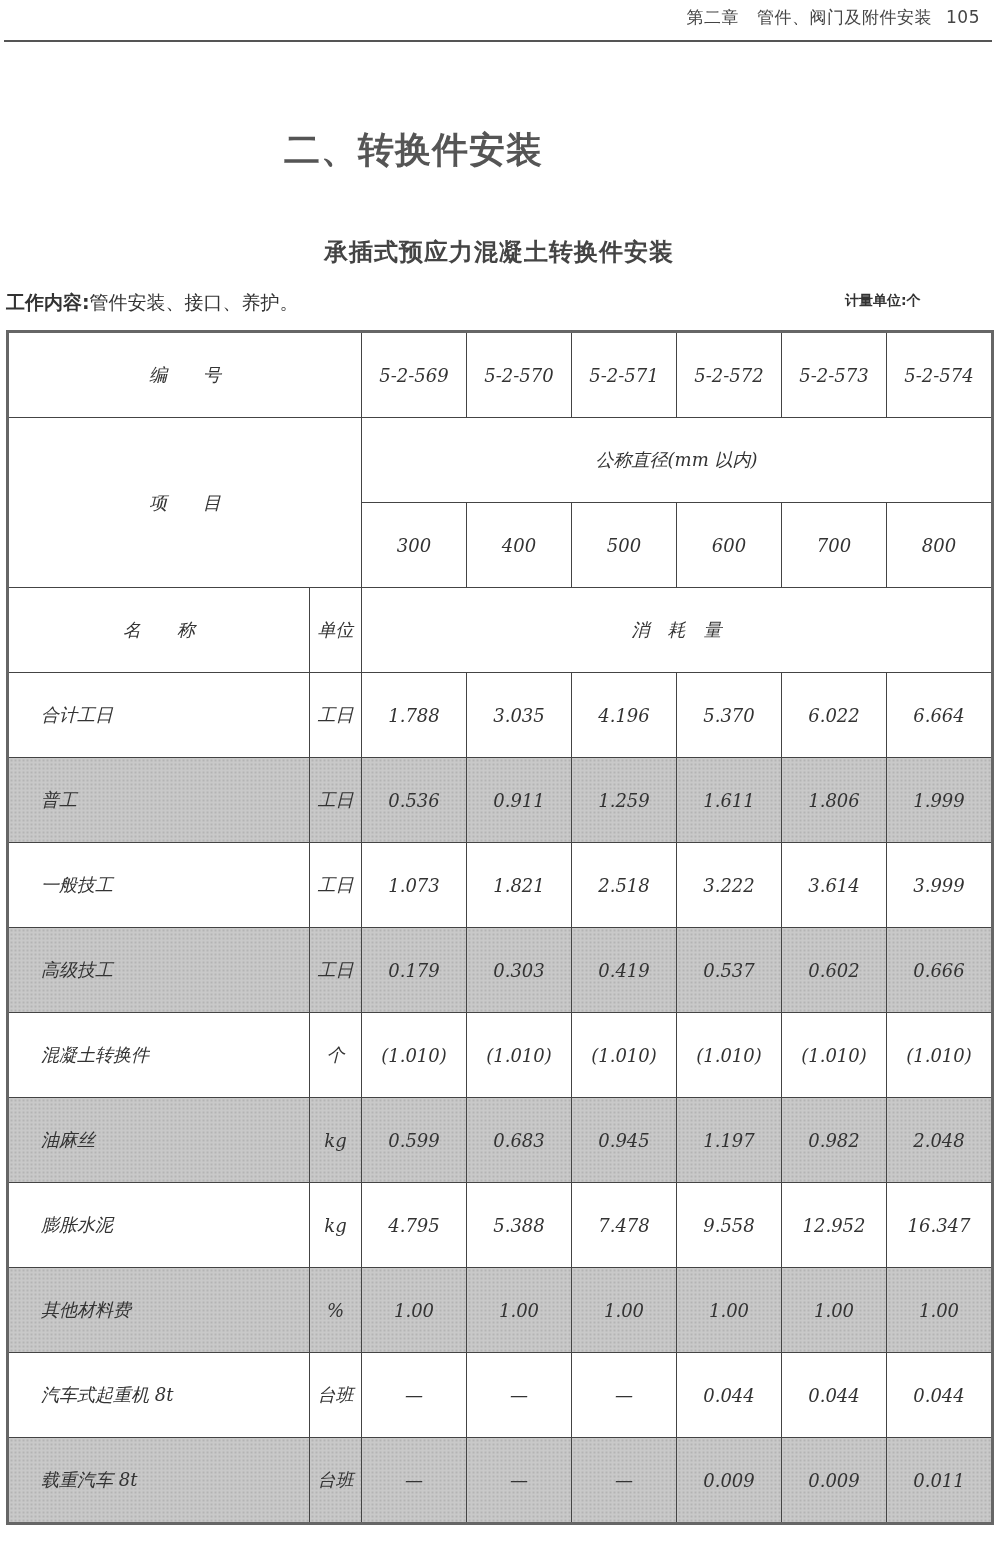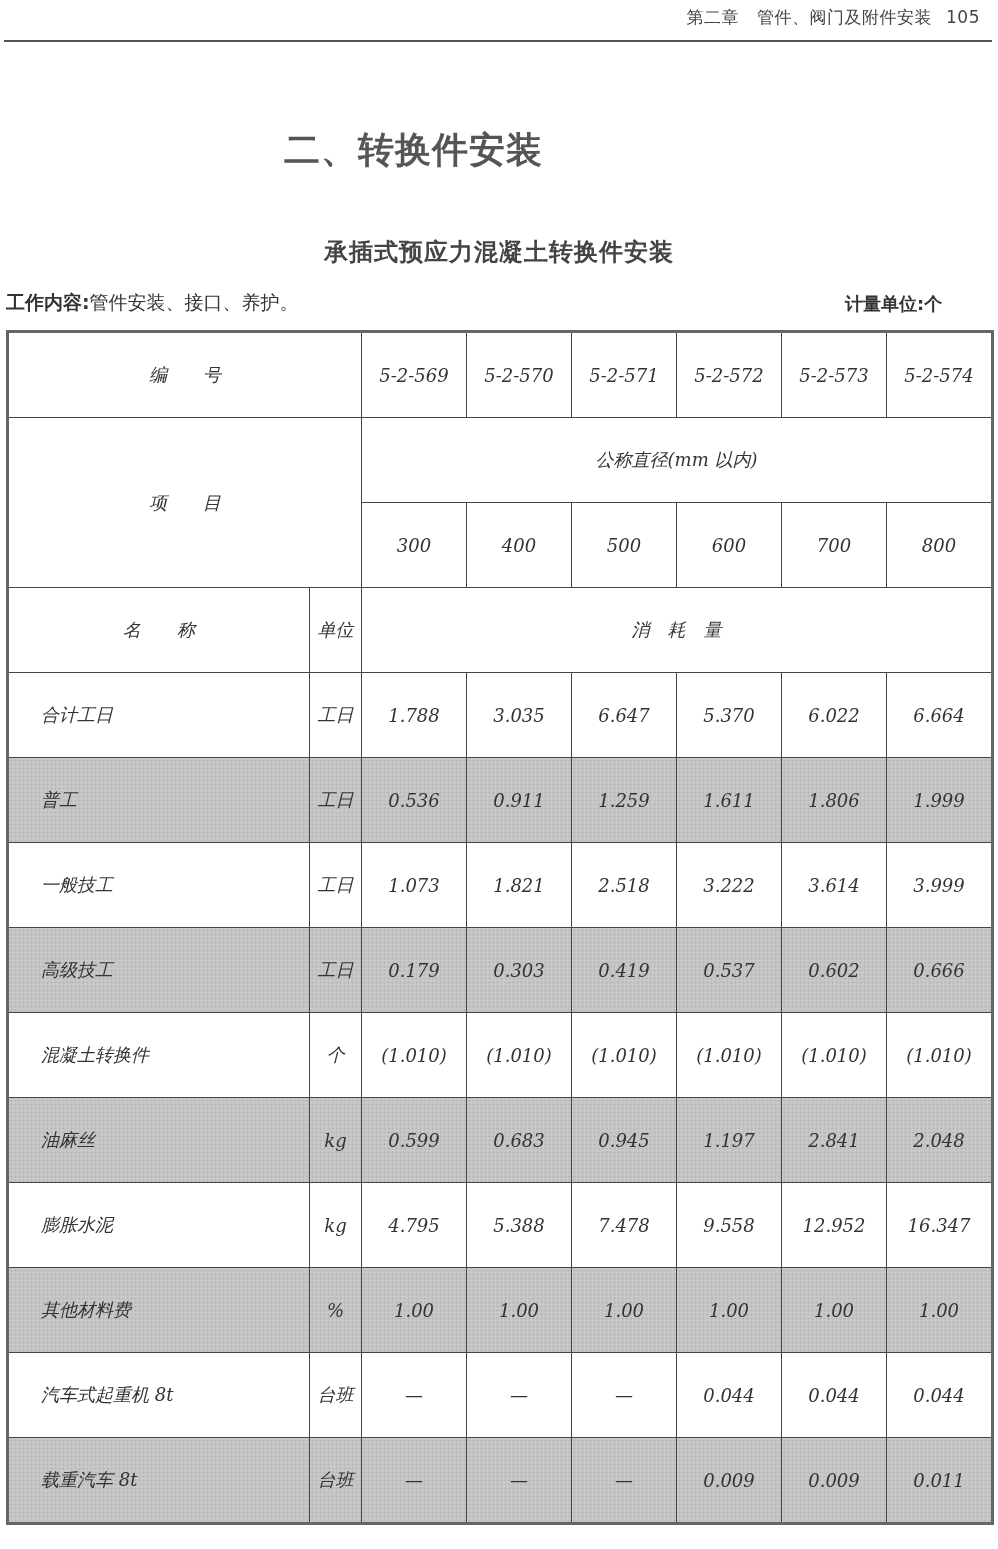--- a/index.html
+++ b/index.html
@@ -9,21 +9,21 @@
                   font-size:17px; color:#444; letter-spacing:0.5px; }
   .running-head .chap { margin-right:18px; }
   .running-head .page { margin-left:14px; }
   .head-rule { position:absolute; top:40px; left:4px; width:988px; height:2px; background:#555; }
   .section-title { position:absolute; top:126px; left:0; width:827px; text-align:center;
                    font-family:"DejaVu Sans","Liberation Sans",sans-serif; font-size:36px; font-weight:bold; color:#555; letter-spacing:1px; }
   .sub-title { position:absolute; top:236px; left:0; width:998px; text-align:center;
                font-size:24px; font-weight:bold; color:#444; letter-spacing:1px; }
   .work-content { position:absolute; top:290px; left:6px; font-size:19px; color:#333; }
   .work-content .lbl { font-family:"DejaVu Sans","Liberation Sans",sans-serif; font-weight:bold;margin-top:24px; }
-  .unit-note { position:absolute; top:292px; left:845px; font-size:18px; color:#333;
+  .unit-note { position:absolute; top:292px; left:845px; font-size:14px; color:#333;
                font-family:"DejaVu Sans","Liberation Sans",sans-serif; font-weight:bold; }
   table.quota { position:absolute; top:330px; left:6px; border-collapse:collapse; table-layout:fixed;
                 width:985px; border:3px solid #666;font-style:italic; }
   table.quota td { border:1.5px solid #444; text-align:center; vertical-align:middle; padding:0;
                    font-size:18px; color:#333; height:84px; }
   table.quota td.name { text-align:left; padding-left:32px; }
   tr.shade td { background-color:#c9c9c9;
     background-image: radial-gradient(#b4b4b4 1px, transparent 1px);
     background-size:4px 4px; }
 </style>
@@ -80,21 +80,21 @@
     <td>名　　称</td>
     <td>单位</td>
     <td colspan="6">消　耗　量</td>
   </tr>
 
   <tr>
     <td class="name">合计工日</td>
     <td>工日</td>
     <td>1.788</td>
     <td>3.035</td>
-    <td>6.647</td>
+    <td>4.196</td>
     <td>5.370</td>
     <td>6.022</td>
     <td>6.664</td>
   </tr>
   <tr class="shade">
     <td class="name">普工</td>
     <td>工日</td>
     <td>0.536</td>
     <td>0.911</td>
     <td>1.259</td>
@@ -132,21 +132,21 @@
     <td>(1.010)</td>
     <td>(1.010)</td>
   </tr>
   <tr class="shade">
     <td class="name">油麻丝</td>
     <td>kg</td>
     <td>0.599</td>
     <td>0.683</td>
     <td>0.945</td>
     <td>1.197</td>
-    <td>2.841</td>
+    <td>0.982</td>
     <td>2.048</td>
   </tr>
   <tr>
     <td class="name">膨胀水泥</td>
     <td>kg</td>
     <td>4.795</td>
     <td>5.388</td>
     <td>7.478</td>
     <td>9.558</td>
     <td>12.952</td>

